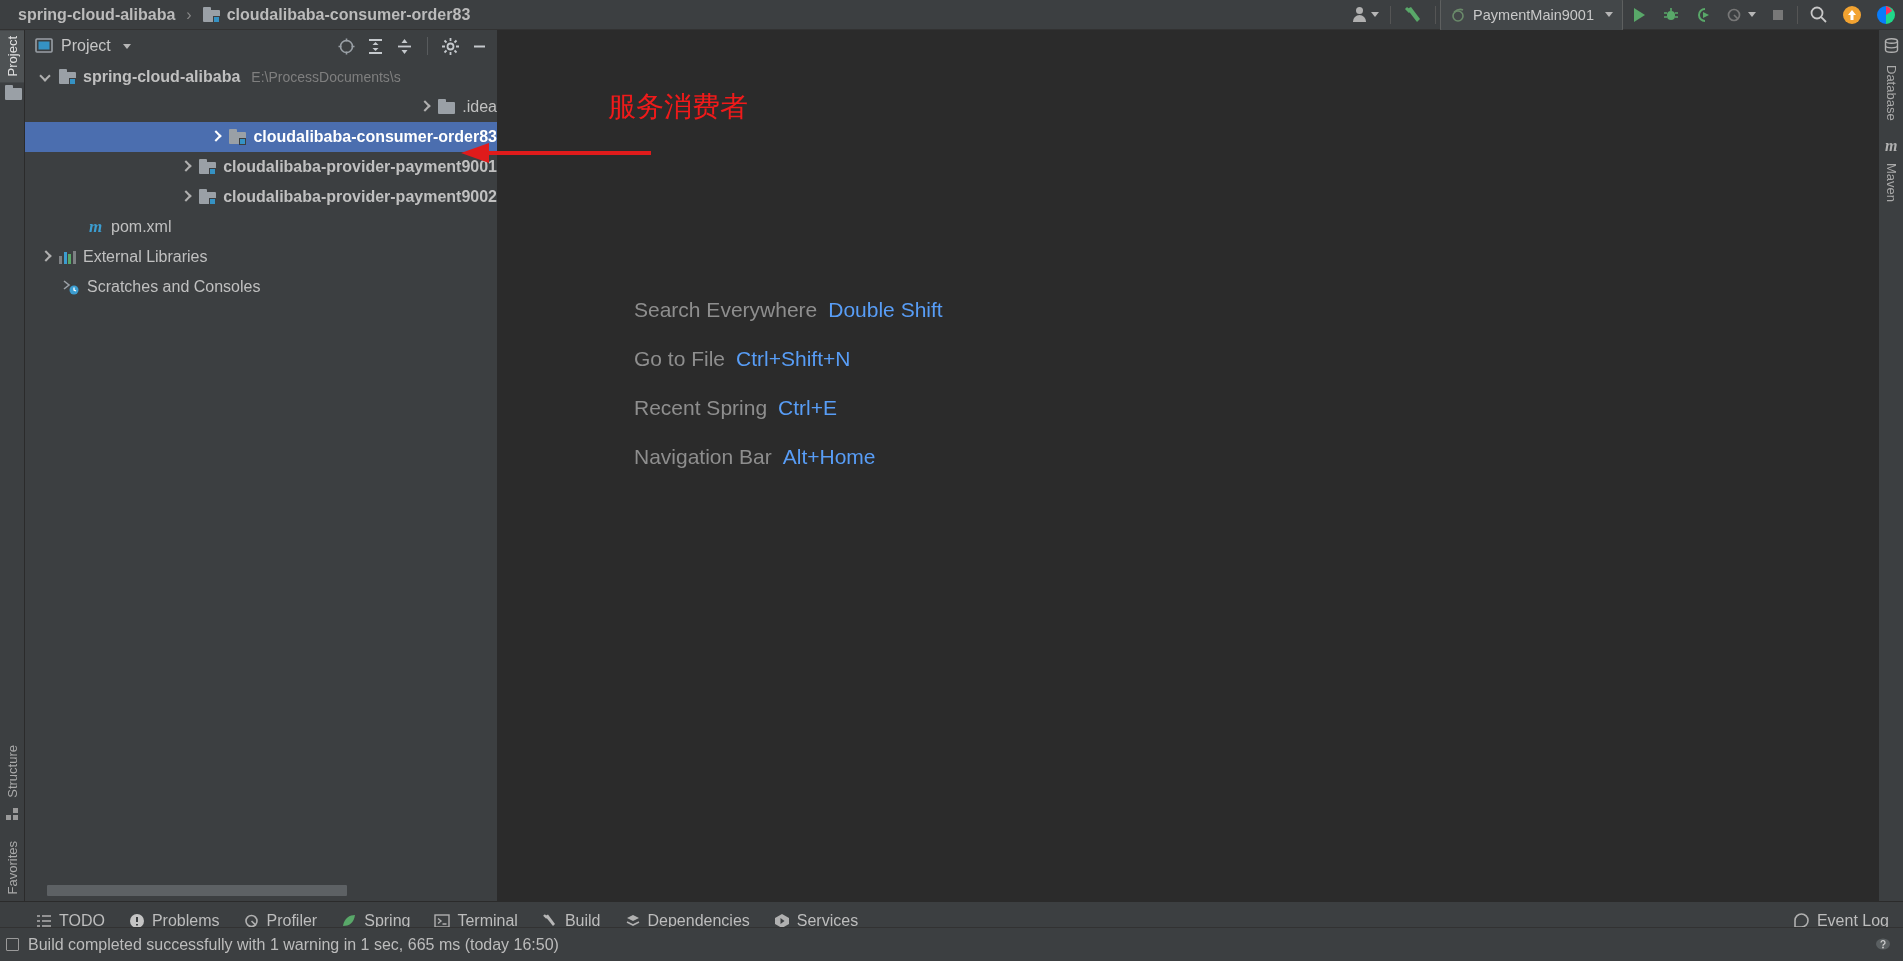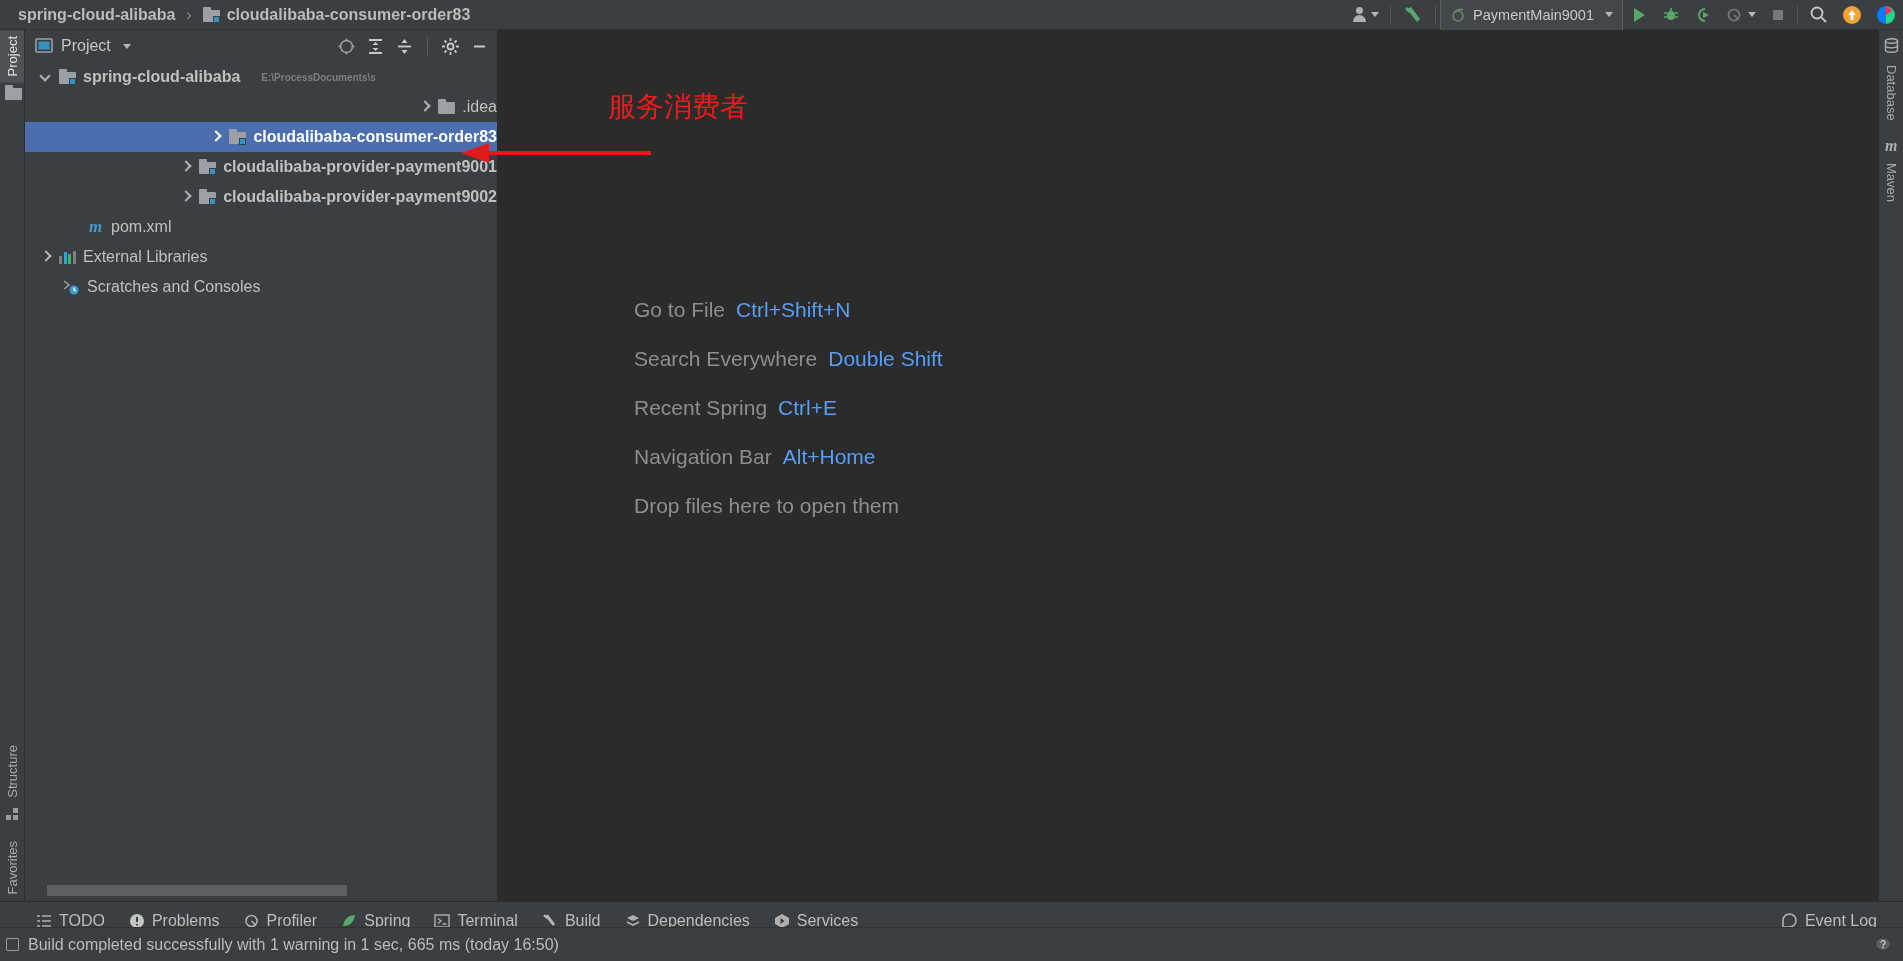--- a/index.html
+++ b/index.html
@@ -114,21 +114,21 @@
   }
   .arrow.down:before {
     content: ""; position: absolute; left: 2px; top: 1px; width: 6px; height: 6px;
     border-right: 2px solid #b0b0b0; border-bottom: 2px solid #b0b0b0;
     transform: rotate(45deg);
   }
   .row.selected .arrow.right:before { border-color: #ffffff; }
   .indent-1 { padding-left: 14px; }
   .indent-2 { padding-left: 40px; justify-content: flex-end; }
   .indent-3 { padding-left: 62px; }
-  .path-hint { font-size: 10px; color: #7f7f7f; font-weight: bold; margin-left: 14px; }
+  .path-hint { font-size: 14px; color: #7f7f7f; font-weight: normal; margin-left: 4px; }
   .m-ico {
     font-style: italic; font-weight: bold; color: #3c9dd0; font-size: 17px;
     width: 17px; text-align: center; flex: none;
     font-family: "Liberation Serif", serif;
   }
   .lib-ico { width: 17px; height: 14px; flex: none; display: flex; align-items: flex-end; gap: 1.5px; }
   .lib-ico span { width: 3px; background: #7d8083; }
   .scr-ico { position: relative; width: 17px; height: 15px; flex: none; }
 
   .h-scroll {
@@ -161,21 +161,21 @@
   
   .bottombar {
     position: absolute; left: 0; bottom: 22px; width: 1903px; height: 38px;
     background: #3c3f41; border-top: 1px solid #2b2b2b;
     display: flex; align-items: center; padding-left: 36px; gap: 24px;
   }
   .bb-item {
     display: flex; align-items: center; gap: 7px;
     font-size: 16px; color: #bdbdbd; white-space: nowrap;
   }
-  .bb-right { margin-left: auto; margin-right: 26px; }
+  .bb-right { margin-left: auto; margin-right: 14px; }
   .statusbar {
     position: absolute; left: 0; bottom: 0; width: 1903px; height: 34px;
     background: #3c3f41; border-top: 1px solid #323232;
     display: flex; align-items: center; padding-left: 6px; gap: 9px;
   }
   .status-text { font-size: 16px; color: #bcbcbc; white-space: nowrap; }
   .status-box { width: 13px; height: 13px; border: 1.5px solid #9a9a9a; border-radius: 1px; flex: none; }
   .status-right { margin-left: auto; margin-right: 10px; display: flex; align-items: center; gap: 8px; }
 </style>
 </head>
@@ -429,37 +429,34 @@
     </div>
 
     <div class="h-scroll">
       <div class="thumb"></div>
     </div>
   </div>
 
   <div class="editor">
     <div class="hints">
       <div class="hint">
+        <span>Search Everywhere</span>
+        <span class="key">Double Shift</span>
+      </div>
+      <div class="hint">
         <span>Go to File</span>
         <span class="key">Ctrl+Shift+N</span>
-      </div>
-      <div class="hint">
-        <span>Search Everywhere</span>
-        <span class="key">Double Shift</span>
       </div>
       <div class="hint">
         <span>Recent Spring</span>
         <span class="key">Ctrl+E</span>
       </div>
       <div class="hint">
         <span>Navigation Bar</span>
         <span class="key">Alt+Home</span>
-      </div>
-      <div class="hint">
-        <span>Drop files here to open them</span>
       </div>
     </div>
   </div>
 
   <div class="anno-text">服务消费者</div>
   <svg class="anno-arrow" width="200" height="26" viewBox="0 0 200 26">
     <path d="M30 13 H196" stroke="#e01b1b" stroke-width="4"></path>
     <path d="M6 13 L34 3 L34 23 Z" fill="#e01b1b"></path>
   </svg>
 

